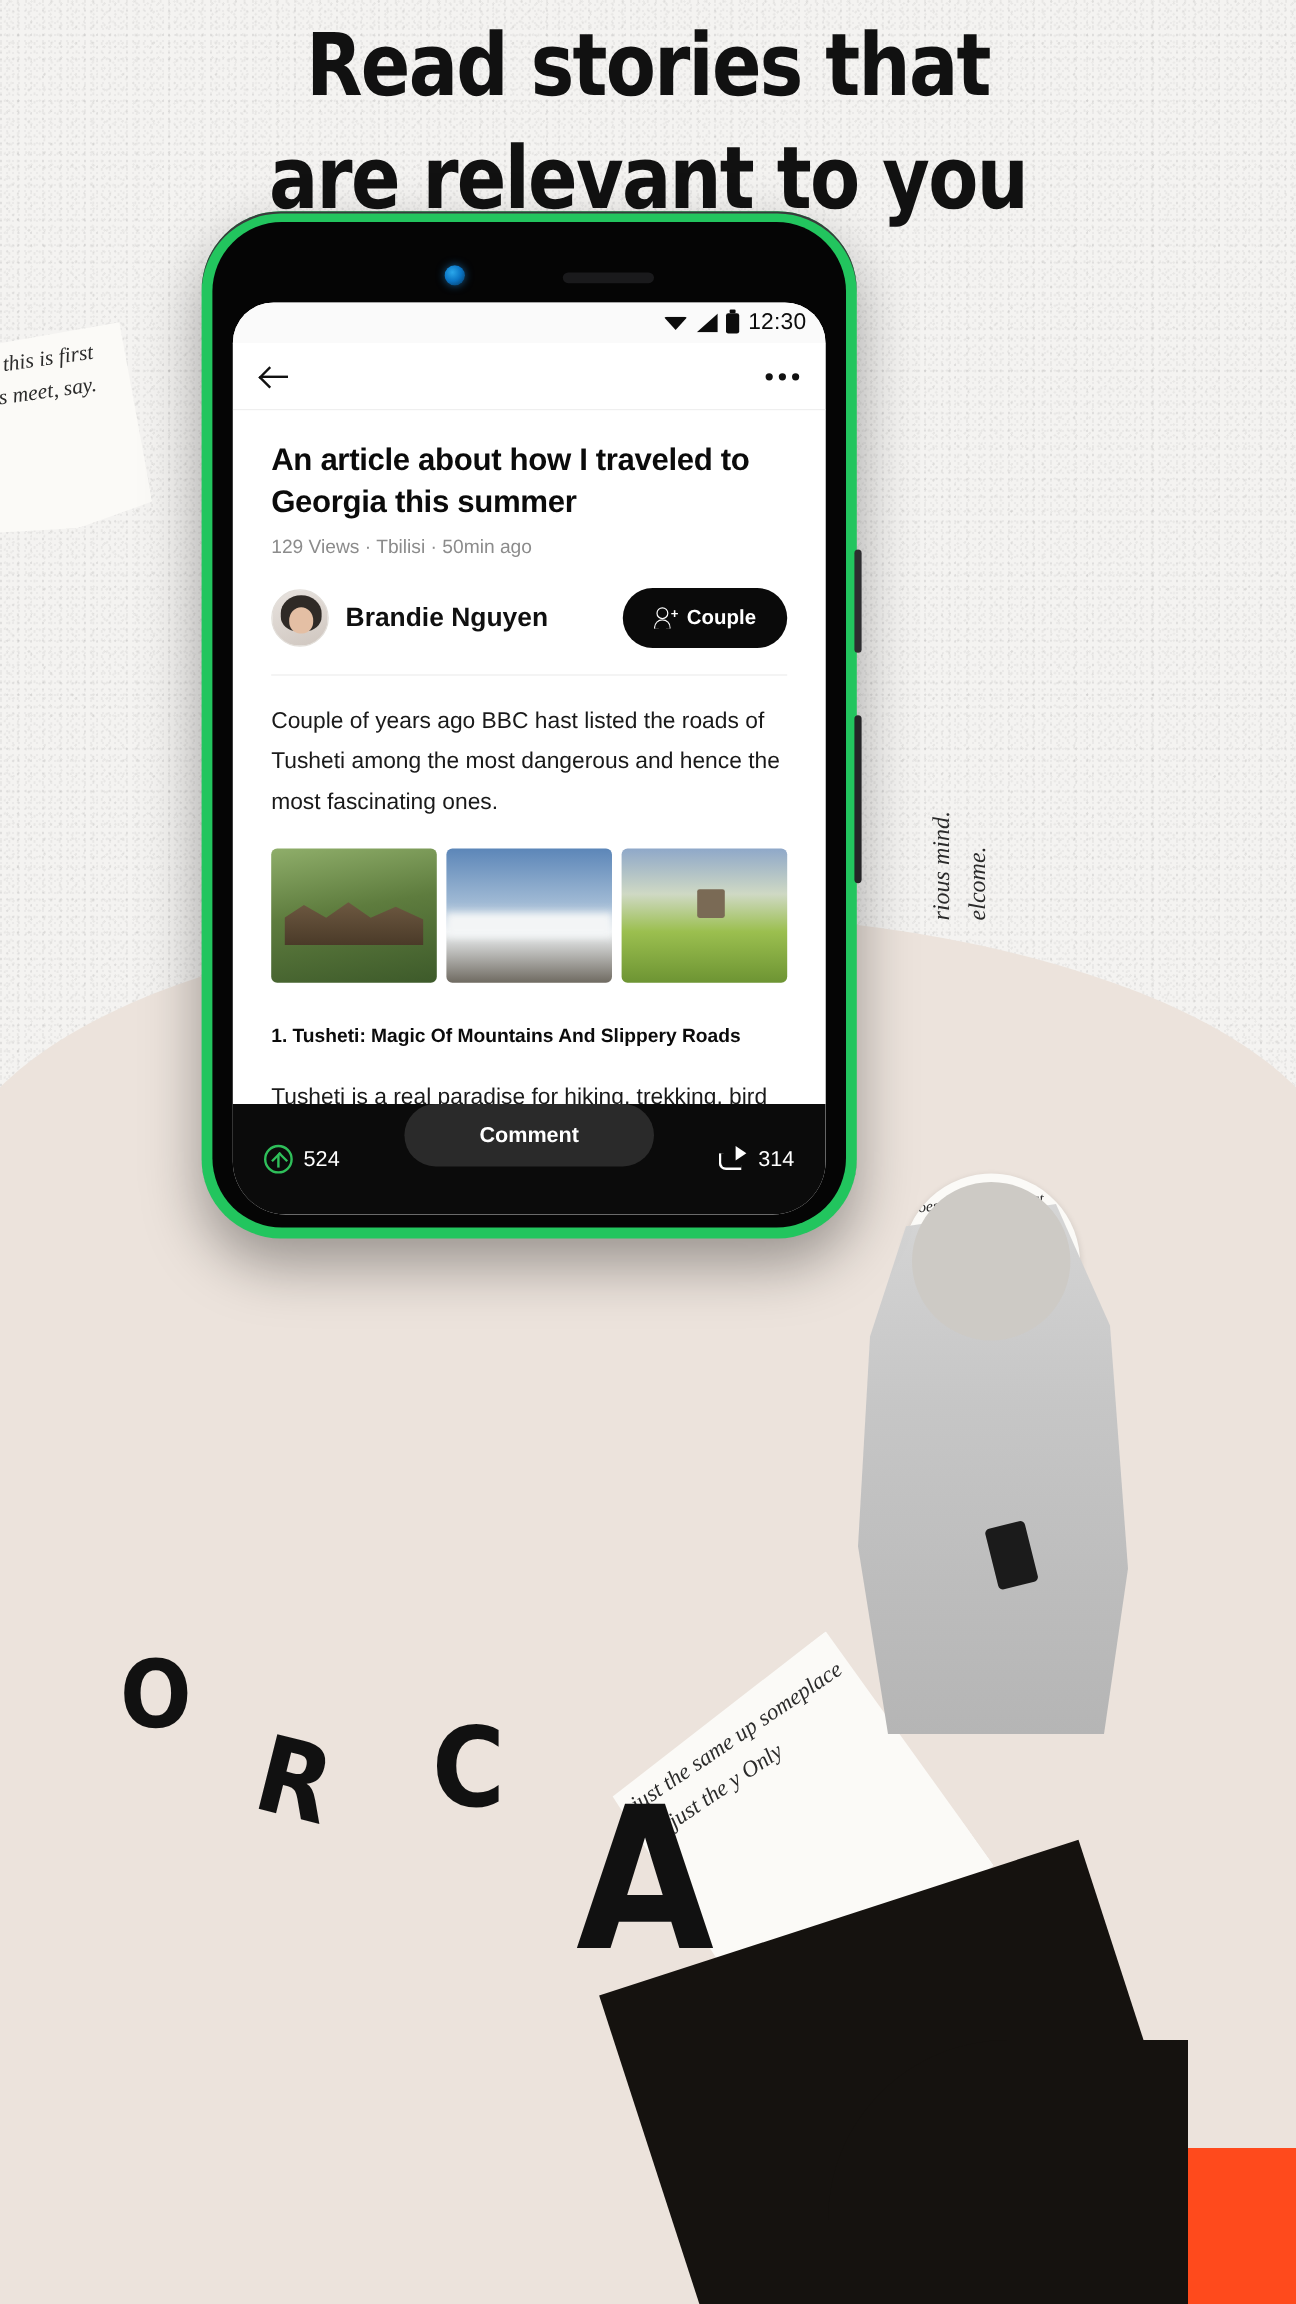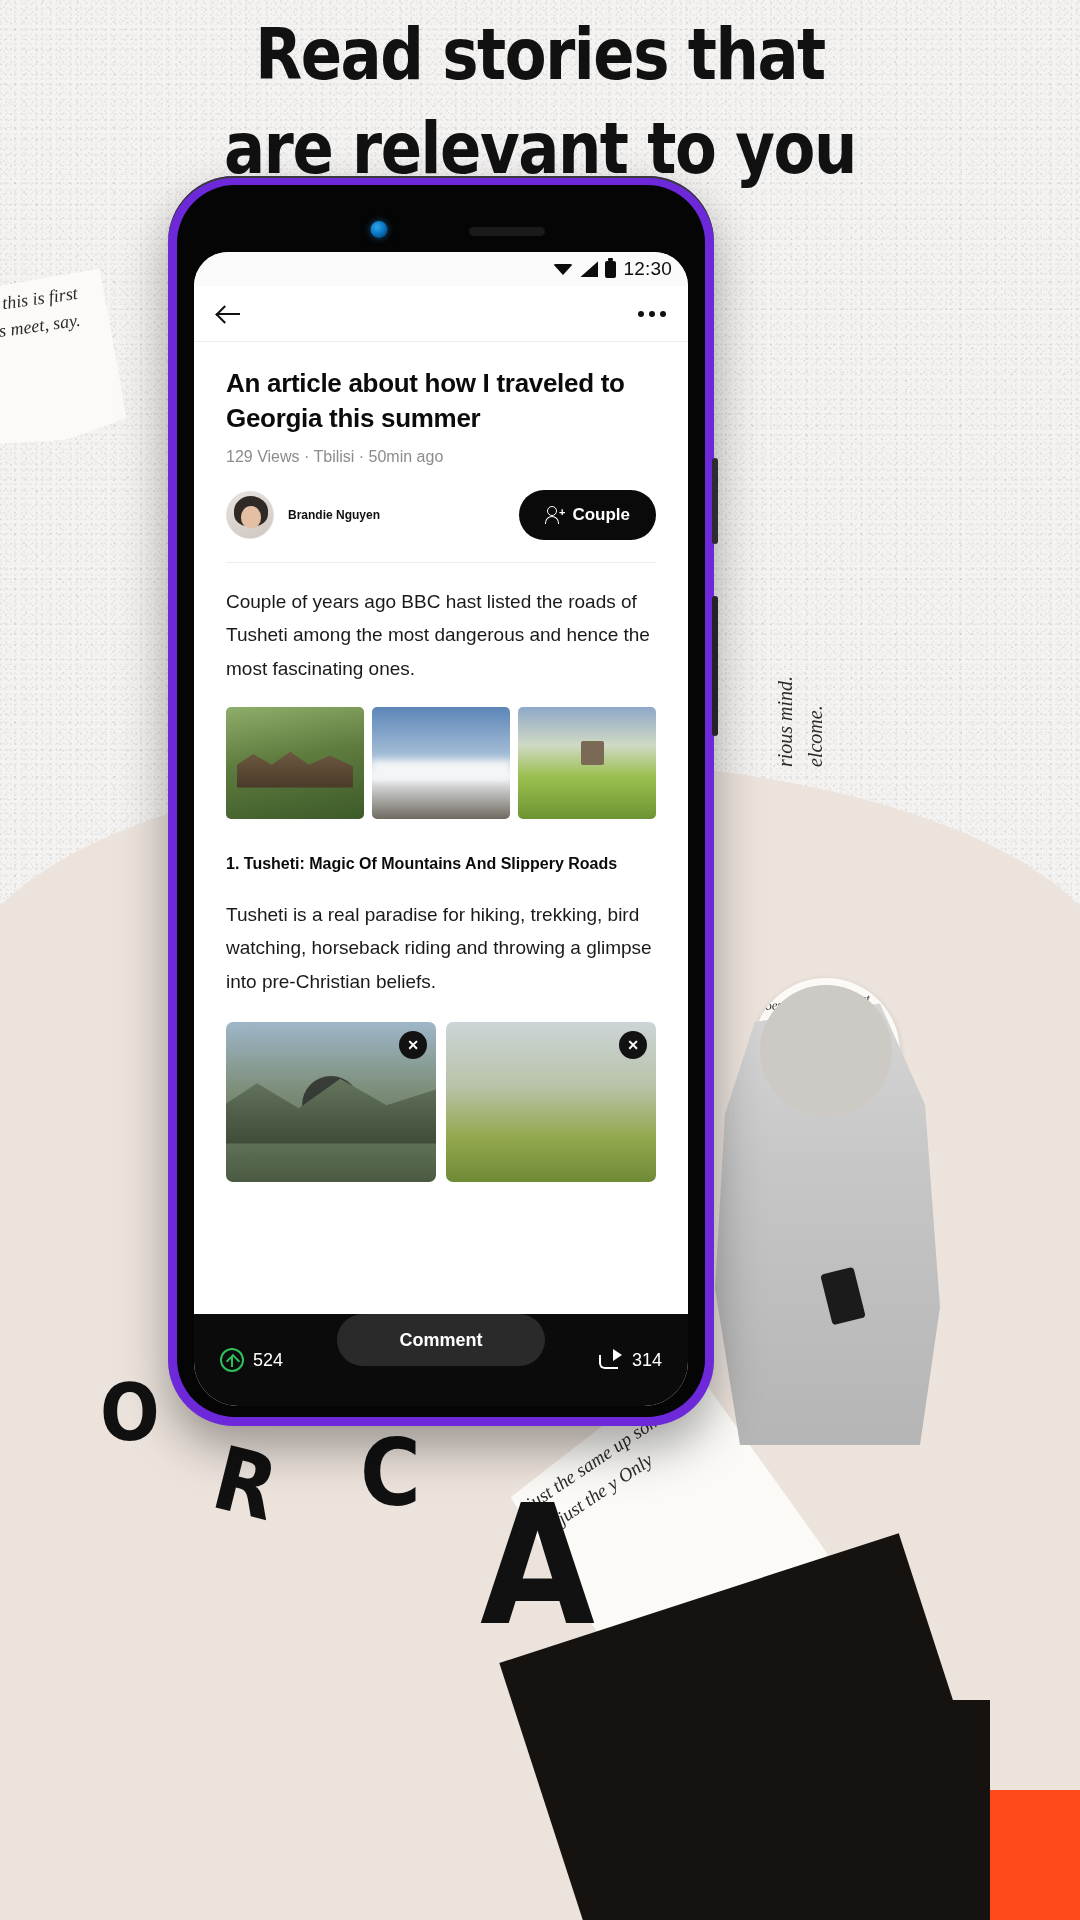--- a/index.html
+++ b/index.html
@@ -124,22 +124,22 @@
     border-radius:50%; background:#cdcac5; z-index:3;
   }
   #person-phone{
     position:absolute; left:826px; top:1270px; width:34px; height:52px;
     background:#1b1b1b; border-radius:4px; transform:rotate(-14deg); z-index:5;
   }
 
   
   #phone{
     position:absolute; left:168px; top:176px;
-    width:546px; height:1250px;
-    background:#6d28d9;
+    width:546px; height:856px;
+    background:#22c55e;
     border-radius:66px;
     box-shadow:0 22px 48px rgba(0,0,0,.35), 0 2px 0 #3a3a3c inset;
     z-index:10;
   }
   #phone-inner{
     position:absolute; inset:9px;
     background:#050505;
     border-radius:58px;
     overflow:hidden;
   }
@@ -245,21 +245,21 @@
     border:1px solid #e2ded9; position:relative; overflow:hidden;
   }
   #avatar::before{ 
     content:"";position:absolute;left:7px;top:4px;width:34px;height:30px;
     background:#2f2a26;border-radius:50% 50% 40% 40%;
   }
   #avatar::after{ 
     content:"";position:absolute;left:14px;top:14px;width:20px;height:22px;
     background:#e4bfa4;border-radius:50% 50% 45% 45%;
   }
-  #author-name{ font-size:12px; font-weight:700; color:#101010; }
+  #author-name{ font-size:22px; font-weight:700; color:#101010; }
   #follow-btn{
     background:#0a0a0a; color:#fff; border:none;
     border-radius:26px; height:50px; padding:0 26px;
     font-size:17px; font-weight:700; cursor:pointer;
     display:flex; align-items:center; gap:9px;
     font-family:"Liberation Sans", sans-serif;
   }
   .ico-userplus{ width:18px;height:18px;position:relative;flex:0 0 18px; }
   .ico-userplus::before{
     content:"";position:absolute;left:2px;top:0;width:8px;height:8px;

